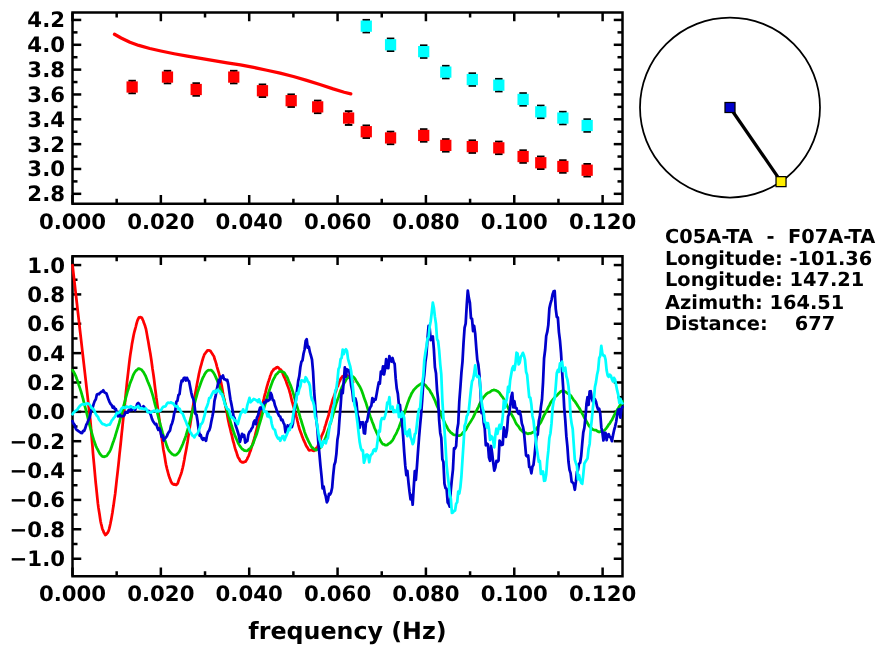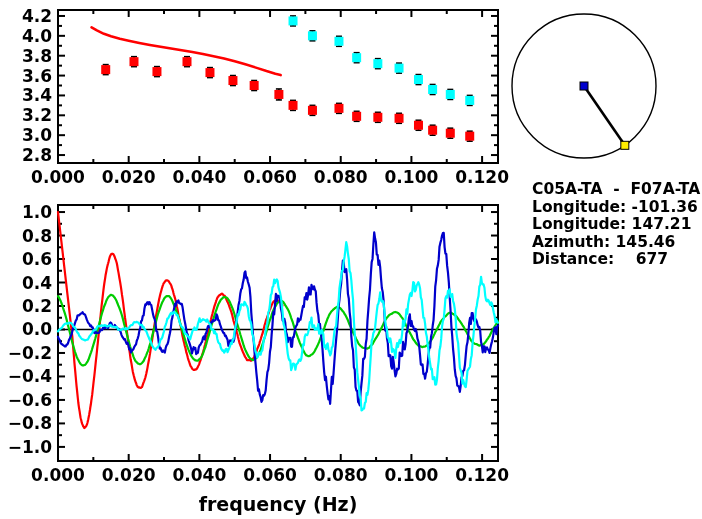--- a/index.html
+++ b/index.html
@@ -364,17 +364,17 @@
         <line x1="584" y1="86" x2="624.8226642175572" y2="145.3086004402446" stroke="#000" stroke-width="2.6"></line>
         <rect x="580" y="82" width="8" height="8" fill="#0000cc" stroke="#000" stroke-width="1"></rect>
         <rect x="620.8226642175572" y="141.3086004402446" width="8" height="8" fill="#ffee00" stroke="#000" stroke-width="1"></rect>
       </g>
   </svg>
 
   <div id="info-panel">
     <div class="info-row">C05A-TA  -  F07A-TA</div>
     <div class="info-row"><span>Longitude:</span><span id="v1"> -101.36</span></div>
     <div class="info-row"><span>Longitude:</span><span id="v2"> 147.21</span></div>
-    <div class="info-row"><span>Azimuth:</span><span id="v3"> 145.46</span></div>
+    <div class="info-row"><span>Azimuth:</span><span id="v3"> 164.51</span></div>
     <div class="info-row"><span>Distance:</span><span id="v4">    677</span></div>
   </div>
 
 </div>
 
 </body></html>

